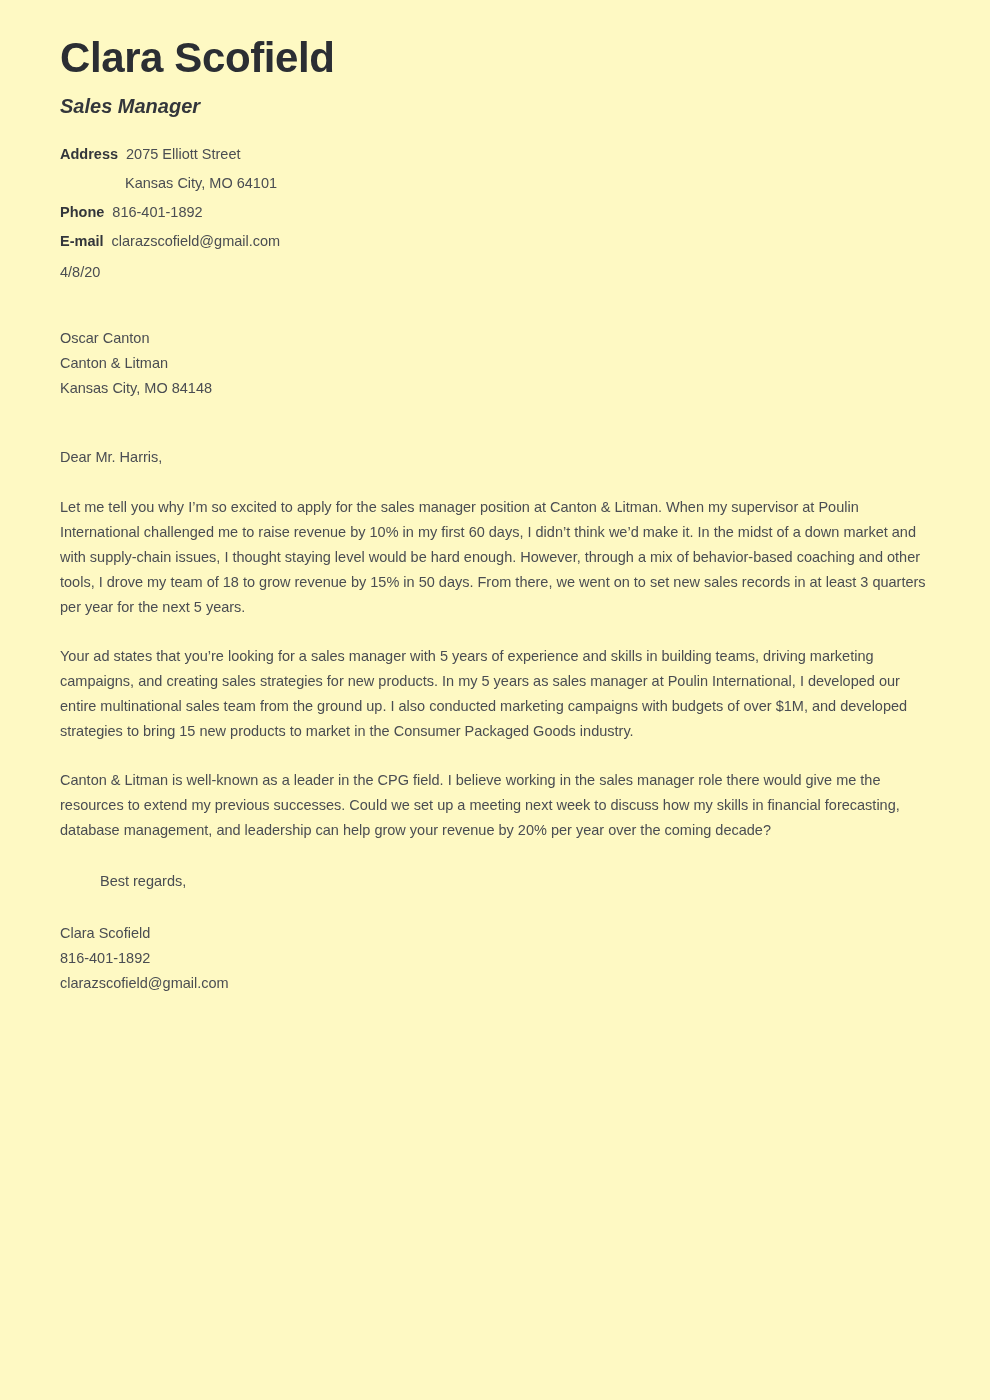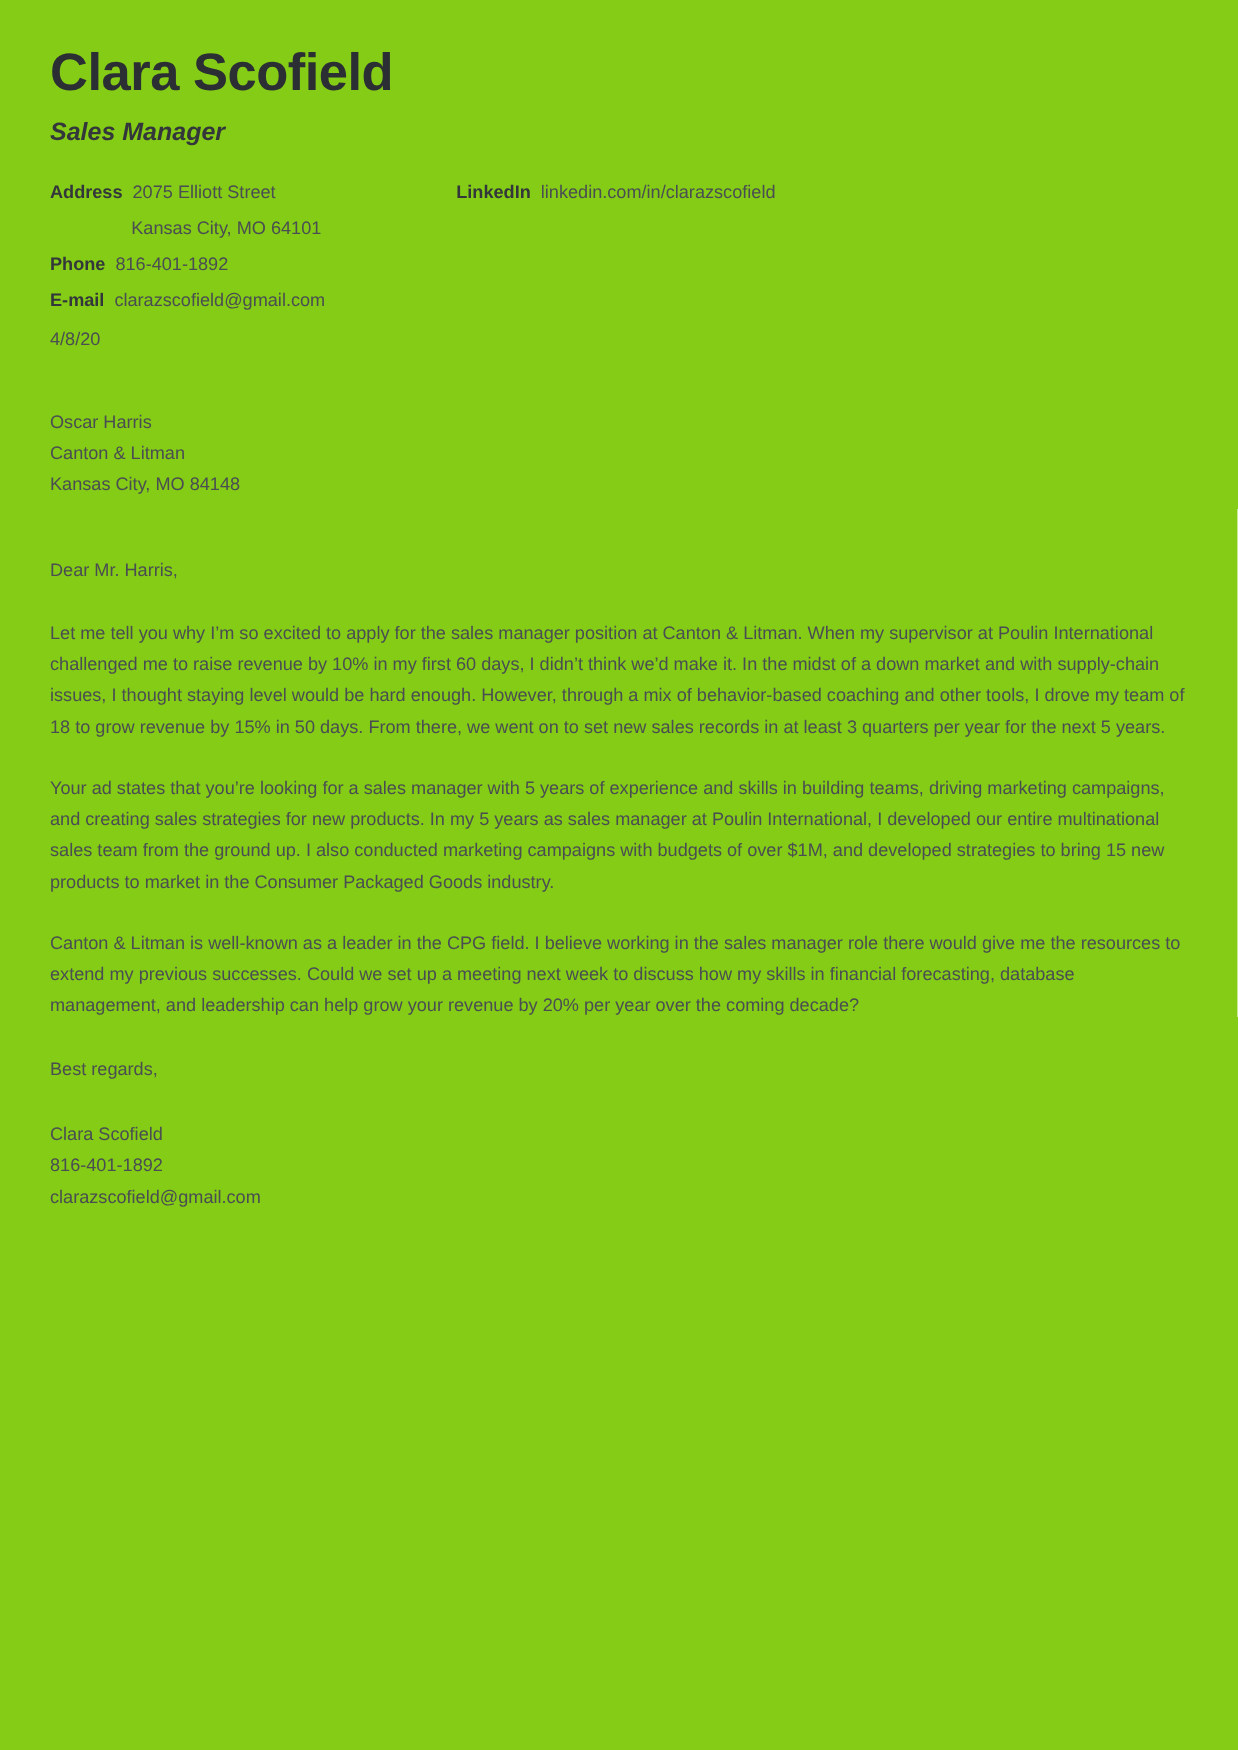--- a/index.html
+++ b/index.html
@@ -12,23 +12,23 @@
     width: 990px;
     height: 1400px;
     font-family: "Liberation Sans", sans-serif;
     -webkit-font-smoothing: antialiased;
   }
 
   .page {
     position: relative;
     width: 990px;
     height: 1400px;
-    background: #84cc16;
+    background: #fef9c3;
     box-sizing: border-box;
-    padding: 0 40px;
+    padding: 0 60px;
     overflow: hidden;
   }
 
   
   .header {
     padding-top: 36px;
   }
 
   .candidate-name {
     font-size: 42px;
@@ -137,20 +137,21 @@
     text-align: left;
     max-width: 910px;
   }
 
   
   .signoff {
     margin-top: 26px;
     font-size: 14.5px;
     color: #4a4d52;
     line-height: 1.7;
+    margin-left: 40px;
   }
 
   .signature {
     margin-top: 28px;
   }
 
   .signature-line {
     font-size: 14.5px;
     color: #4a4d52;
     line-height: 1.72;
@@ -182,33 +183,27 @@
         <span class="contact-value">816-401-1892</span>
       </div>
 
       <div class="contact-row">
         <span class="contact-label">E-mail</span>
         <span class="contact-value">clarazscofield@gmail.com</span>
       </div>
 
     </div>
 
-    <div class="contact-col-right">
-      <div class="contact-row">
-        <span class="contact-label">LinkedIn</span>
-        <span class="contact-value">linkedin.com/in/clarazscofield</span>
-      </div>
-    </div>
 
   </div>
 
   <div class="letter-date">4/8/20</div>
 
   <div class="recipient">
-    <div class="recipient-line">Oscar Harris</div>
+    <div class="recipient-line">Oscar Canton</div>
     <div class="recipient-line">Canton &amp; Litman</div>
     <div class="recipient-line">Kansas City, MO 84148</div>
   </div>
 
   <div class="greeting">Dear Mr. Harris,</div>
 
   <div class="body-copy">
     <p class="body-paragraph">Let me tell you why I’m so excited to apply for the sales manager position at Canton &amp; Litman. When my supervisor at Poulin International challenged me to raise revenue by 10% in my first 60 days, I didn’t think we’d make it. In the midst of a down market and with supply-chain issues, I thought staying level would be hard enough. However, through a mix of behavior-based coaching and other tools, I drove my team of 18 to grow revenue by 15% in 50 days. From there, we went on to set new sales records in at least 3 quarters per year for the next 5 years.</p>
     <p class="body-paragraph">Your ad states that you’re looking for a sales manager with 5 years of experience and skills in building teams, driving marketing campaigns, and creating sales strategies for new products. In my 5 years as sales manager at Poulin International, I developed our entire multinational sales team from the ground up. I also conducted marketing campaigns with budgets of over $1M, and developed strategies to bring 15 new products to market in the Consumer Packaged Goods industry.</p>
     <p class="body-paragraph">Canton &amp; Litman is well-known as a leader in the CPG field. I believe working in the sales manager role there would give me the resources to extend my previous successes. Could we set up a meeting next week to discuss how my skills in financial forecasting, database management, and leadership can help grow your revenue by 20% per year over the coming decade?</p>

